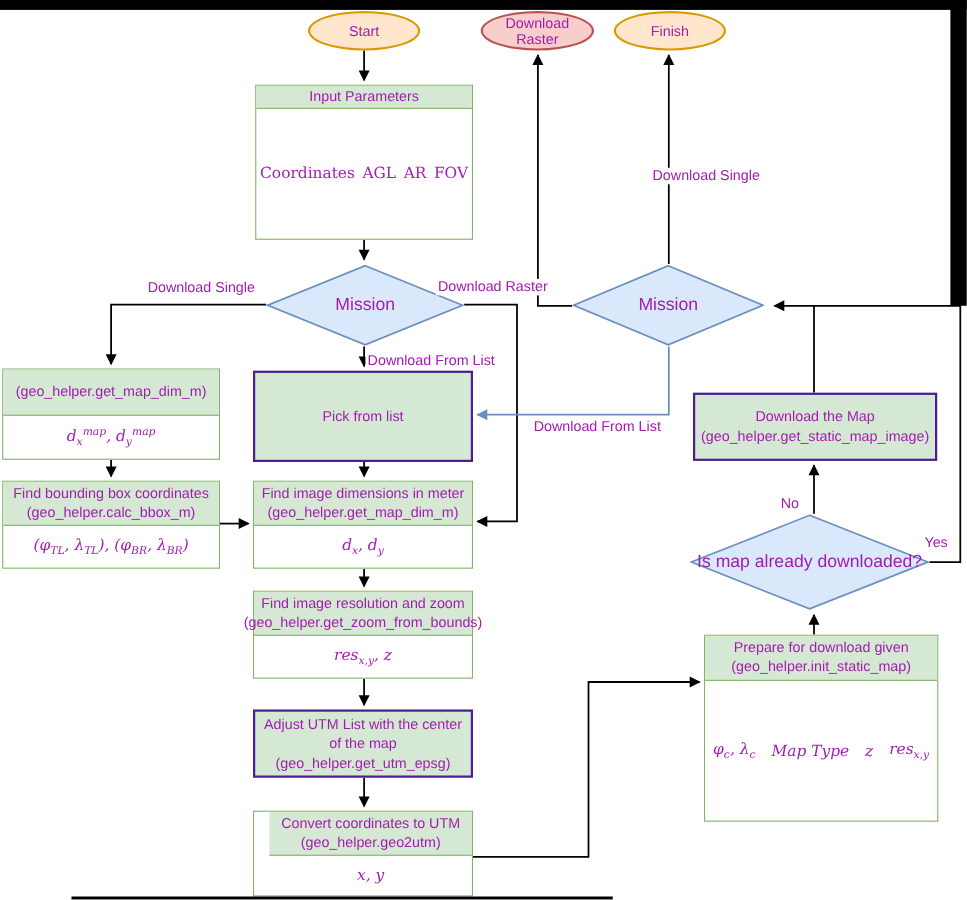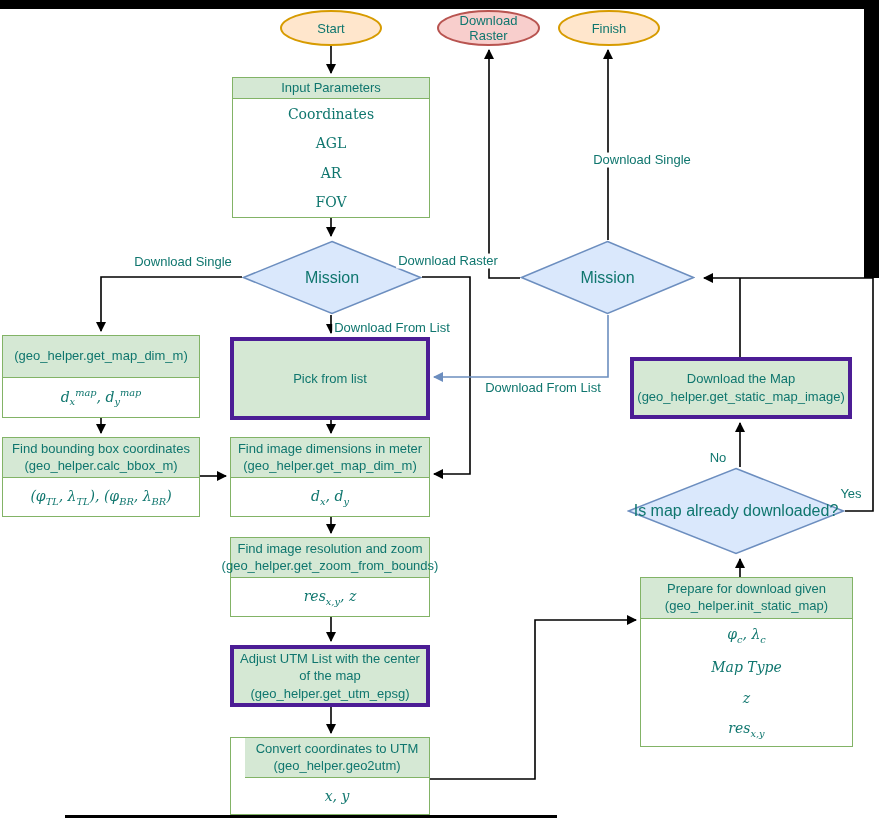--- a/index.html
+++ b/index.html
@@ -1,32 +1,32 @@
 <!DOCTYPE html>
 <html><head>
 <meta charset="utf-8">
 <style>
   html,body{margin:0;padding:0;background:#fff;}
   #canvas{position:relative;width:879px;height:818px;background:#fff;overflow:hidden;
-          font-family:"Liberation Sans",sans-serif;color:#0f766e;}
+          font-family:"Liberation Sans",sans-serif;color:#a21caf;}
   .bar{position:absolute;background:#000;}
   #edges{position:absolute;left:0;top:0;width:879px;height:818px;}
 
   .node{position:absolute;box-sizing:border-box;}
   .ellipse{border:2px solid #d79b00;background:#ffe6cc;border-radius:50%;
            display:flex;align-items:center;justify-content:center;font-size:13px;text-align:center;}
   .ellipse.raster{border-color:#b85450;background:#f8cecc;}
 
   .pbox{border:1px solid #82b366;background:#fff;display:flex;flex-direction:column;}
   .pbox .hdr{background:#d5e8d4;border-bottom:1px solid #82b366;display:flex;flex-direction:column;
              align-items:center;justify-content:center;text-align:center;font-size:13px;line-height:1.3;
              padding:1px 3px;box-sizing:border-box;}
-  .pbox .bdy{flex:1;display:flex;flex-direction:column;align-items:center;justify-content:space-around;
+  .pbox .bdy{flex:1;display:flex;flex-direction:row;align-items:center;justify-content:space-around;
              text-align:center;}
-  .solid{border:4px solid #4c1d95;background:#d5e8d4;display:flex;flex-direction:column;
+  .solid{border:2px solid #4c1d95;background:#d5e8d4;display:flex;flex-direction:column;
          align-items:center;justify-content:center;text-align:center;font-size:13px;line-height:1.35;
          padding:2px 6px;}
   .math{font-family:"DejaVu Serif",serif;font-style:italic;font-size:14px;}
   .math sub,.math sup{font-size:70%;}
   .serif{font-family:"DejaVu Serif",serif;font-size:14px;}
 
   .diamond{position:absolute;}
   .diamond svg{position:absolute;left:0;top:0;}
   .diamond .dlabel{position:absolute;inset:0;display:flex;align-items:center;justify-content:center;
                    font-size:16px;text-align:center;}

